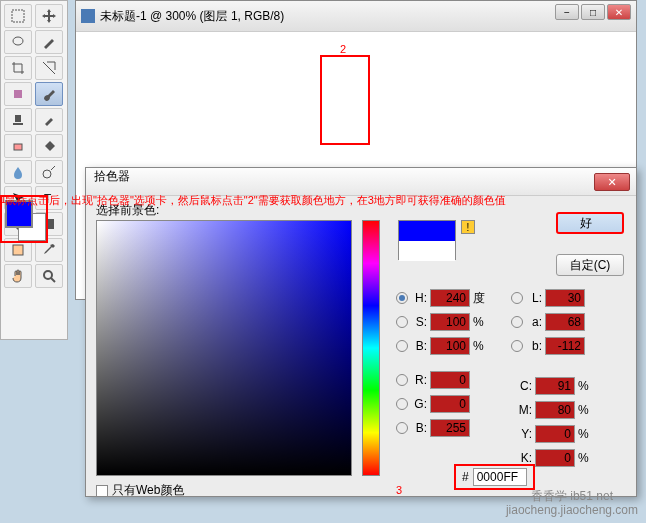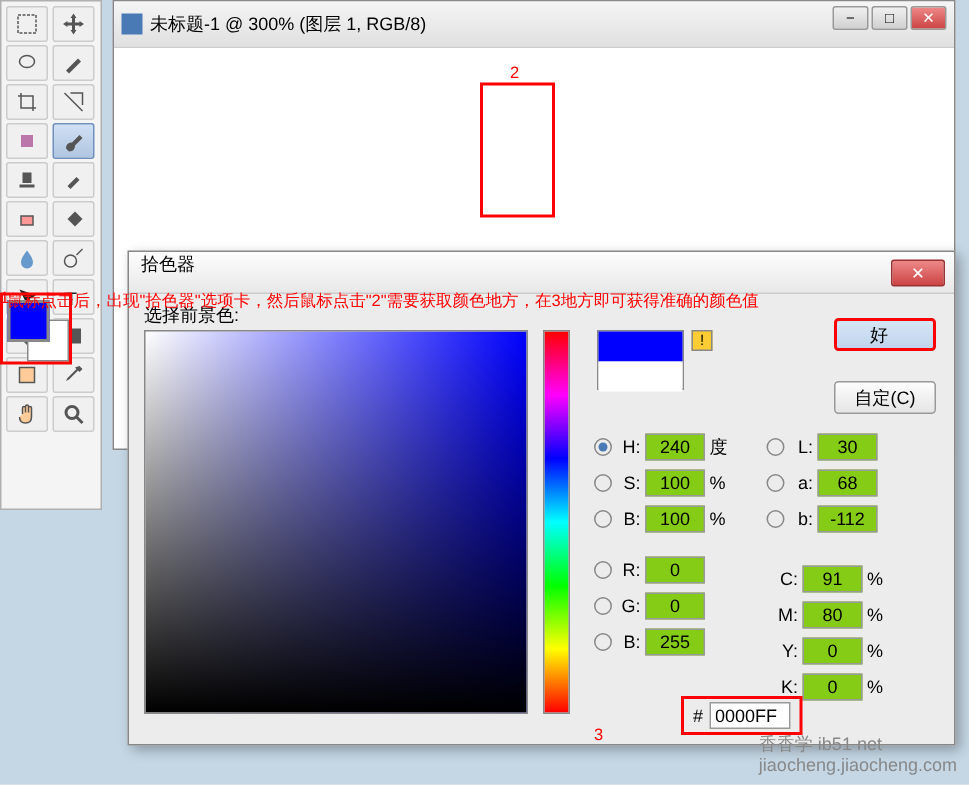--- a/index.html
+++ b/index.html
@@ -36,30 +36,30 @@
 .preview-old{height:20px;background:#fff}
 .warn{position:absolute;left:375px;top:24px;width:14px;height:14px;background:#fc3;border:1px solid #888;display:flex;align-items:center;justify-content:center;font-size:10px}
 .btns{position:absolute;right:12px;top:16px;display:flex;flex-direction:column;gap:6px}
 .btn{width:68px;height:22px;background:linear-gradient(#fdfdfd,#e5e5e5);border:1px solid #999;border-radius:3px;display:flex;align-items:center;justify-content:center}
 .btn.ok{border:2px solid red;background:linear-gradient(#d5e5f5,#c0d5ed);padding-right:8px;position:relative}
 .fields{position:absolute;left:310px;top:90px;font-size:12px}
 .row{display:flex;align-items:center;height:24px;gap:3px}
 .radio{width:12px;height:12px;border:1px solid #888;border-radius:50%;display:inline-flex;align-items:center;justify-content:center}
 .radio.on::after{content:"";width:6px;height:6px;background:#4a7ab5;border-radius:50%}
 .fld-lbl{width:16px;text-align:right}
-.fld-input{width:40px;height:18px;border:1px solid #999;background:#84cc16;padding:0 3px;text-align:center}
+.fld-input{width:40px;height:18px;border:1px solid #999;background:#b91c1c;padding:0 3px;text-align:right}
 .fld-unit{width:18px}
 .col2{position:absolute;left:425px;top:90px}
 .col3{position:absolute;left:430px;top:178px}
 .hex-row{position:absolute;left:368px;top:268px;display:flex;align-items:center;gap:4px;border:2px solid red;padding:2px 6px}
 .hex-input{width:54px;height:18px;border:1px solid #999;background:#fff;padding:0 3px}
 .webonly{position:absolute;left:10px;top:286px;display:flex;align-items:center;gap:4px}
 .chk{width:12px;height:12px;border:1px solid #888;background:#fff}
 .marker3{position:absolute;left:396px;top:484px;color:red;font-size:11px;z-index:10}
-.watermark{position:absolute;right:8px;bottom:6px;color:#888;font-size:11px;z-index:20;text-align:left;line-height:14px}
+.watermark{position:absolute;right:8px;bottom:6px;color:#888;font-size:11px;z-index:20;text-align:center;line-height:14px}
 .lbl1{position:absolute;left:0;top:193px;color:red;font-size:11px;z-index:10}
 </style>
 </head>
 <body>
 
 <div class="toolbar">
   <div class="tool-grid">
     <div class="tool">
         <svg viewBox="0 0 16 16">
           <rect x="2" y="2" width="12" height="12" fill="none" stroke="#555" stroke-dasharray="2 1"></rect>
@@ -295,20 +295,24 @@
           <input class="fld-input" value="0" style="">
           <span class="fld-unit">%</span>
         </div>
     </div>
 
     <div class="hex-row">
       <span>#</span>
       <input class="hex-input" value="0000FF" style="">
     </div>
 
+    <div class="webonly">
+      <span class="chk"></span>
+      <span>只有Web颜色</span>
+    </div>
   </div>
 </div>
 
 <div class="marker3">3</div>
 
 <div class="watermark">
   <div>香香学 ib51 net</div>
   <div>jiaocheng.jiaocheng.com</div>
 </div>
 

